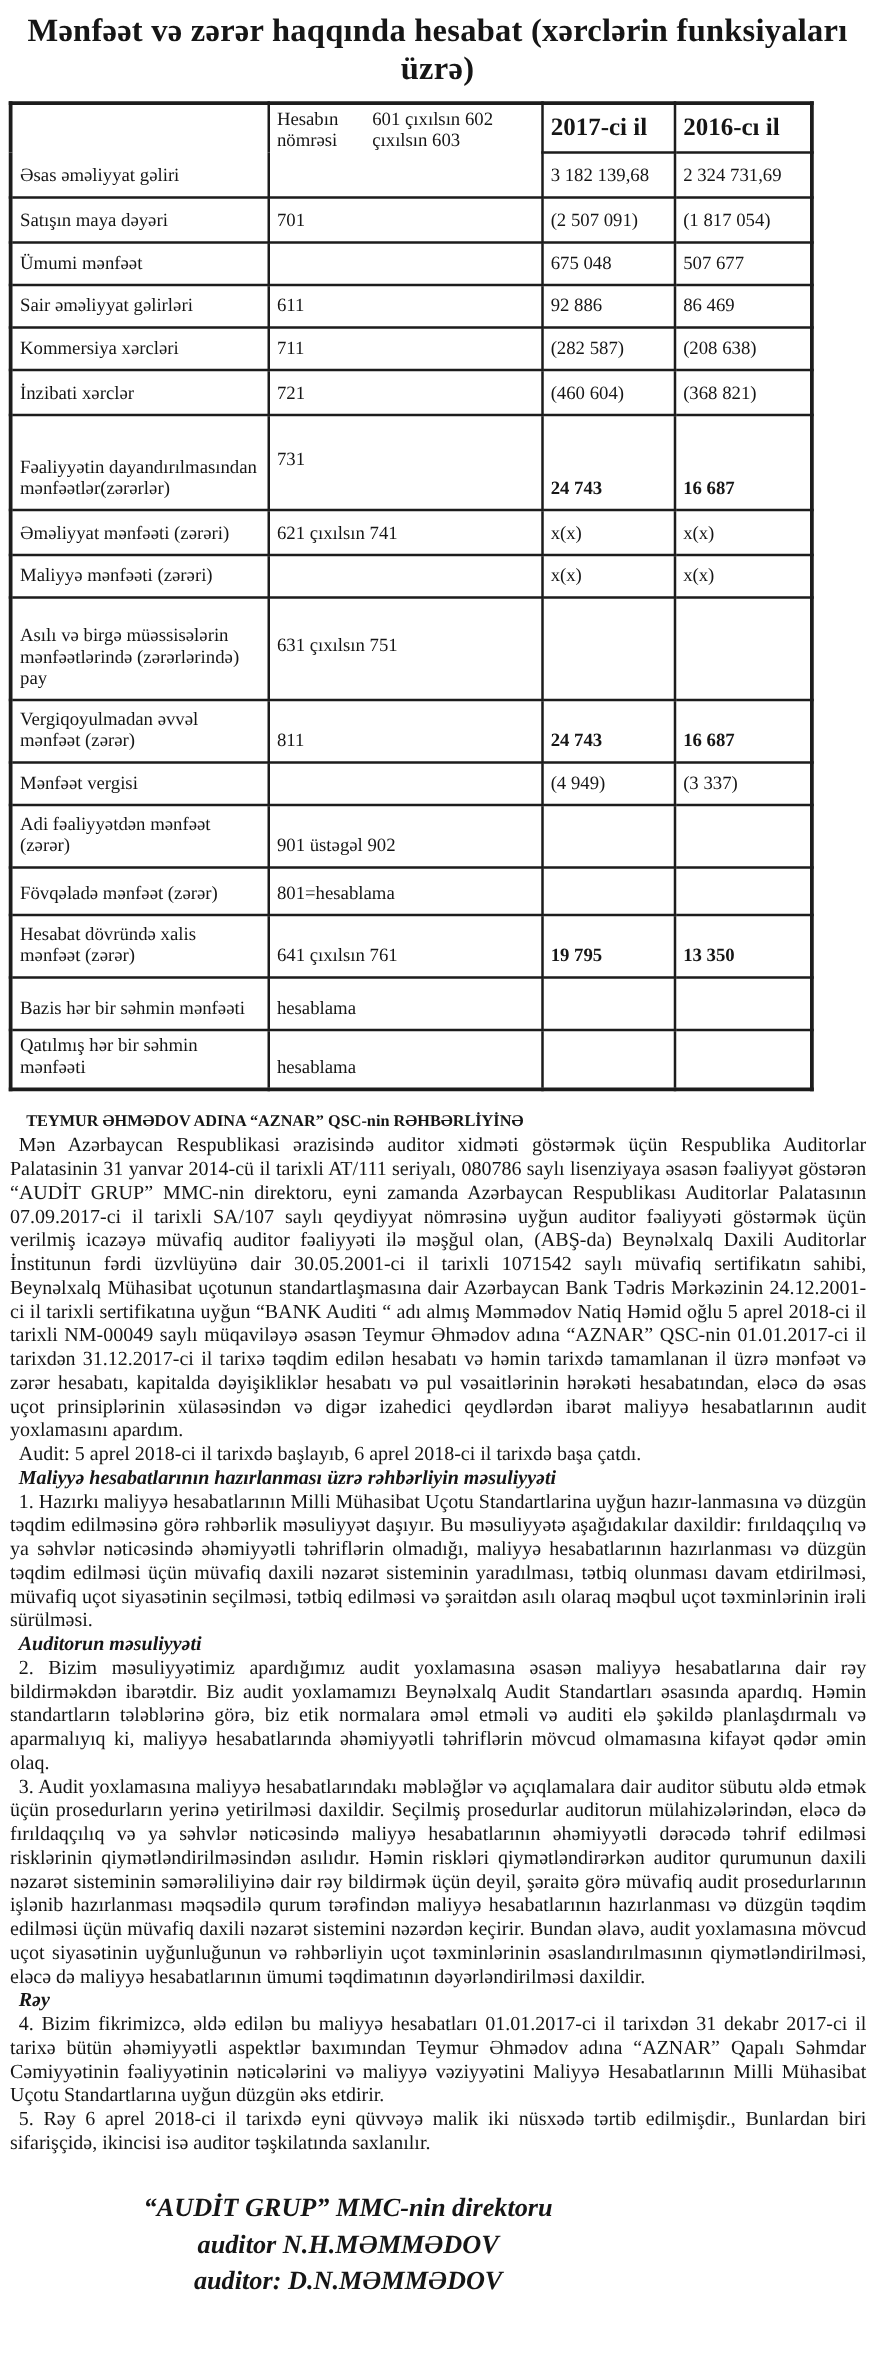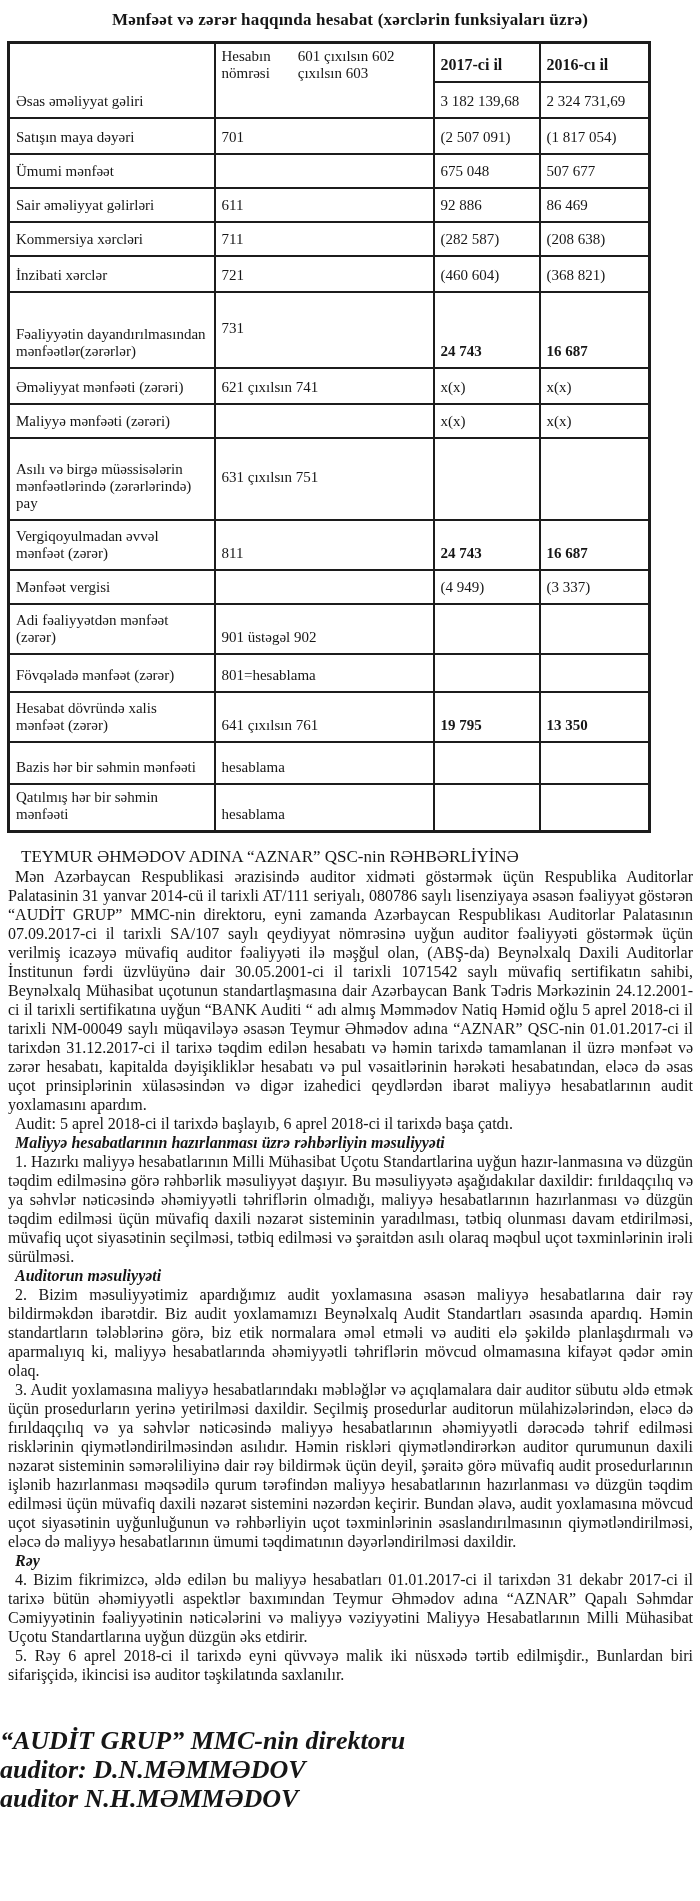--- a/index.html
+++ b/index.html
@@ -4,66 +4,66 @@
 <style>
   html,body{margin:0;padding:0;}
   body{
     width:700px;height:1901px;overflow:hidden;
     background:#ffffff;color:#161616;
     font-family:"Liberation Serif","DejaVu Serif",serif;
     position:relative;
   }
   .page-title{
     padding-top:10px;width:700px;text-align:center;
-    font-size:17px;font-weight:bold;letter-spacing:.2px;
+    font-size:26px;font-weight:bold;letter-spacing:.2px;
   }
   
   table.pl{
     border-collapse:collapse;table-layout:fixed;
     margin:11px 0 0 7px;width:641px;
     font-size:15px;color:#161616;
   }
   table.pl td{
     border:2px solid #1c1c1c;
     padding:4px 6px 7px 6px;
     vertical-align:bottom;
     overflow:hidden;
   }
   table.pl{border:3px solid #1c1c1c;}
   col.c1{width:206px}col.c2{width:219px}col.c3{width:106px}col.c4{width:110px}
   tr.hr1{height:38px}
   tr.hr2{height:34px}
   .h34{height:34px}.h36{height:36px}.h38{height:38px}.h42{height:42px}
   .h50{height:50px}.h66{height:82px}.h76{height:76px}
-  td.year{font-weight:bold;vertical-align:middle;font-size:16px;}
+  td.year{font-weight:bold;vertical-align:middle;font-size:20px;}
   td.val{}
   tr.boldrow td.val{font-weight:bold;}
   .stack{display:flex;flex-direction:row;justify-content:space-between;min-height:62px;}
   .h66 td.acct,.h76 td.acct{vertical-align:middle;}
   
   .report{
     padding:0 7px 0 8px;margin-top:14px;
     font-size:16px;line-height:19px;
   }
   .rep-title{
     text-align:center;font-weight:bold;font-size:17px;margin:0;line-height:20px;
   }
   .rep-addressee{
-    font-weight:normal;font-size:17px;margin:0;line-height:20px;padding-left:6px;
+    font-weight:bold;font-size:13px;margin:0;line-height:20px;padding-left:6px;
   }
   .report p{margin:0;text-align:justify;text-indent:7px;}
   .report p.noj{text-align:left;}
   .sect-h{
     font-weight:bold;font-style:italic;text-align:left;margin:0;
     text-indent:16px;line-height:19px;
   }
   
   .signature{
-    margin-top:42px;padding-right:143px;text-align:left;
-    font-weight:bold;font-style:italic;font-size:26px;line-height:29px;
+    margin-top:28px;padding-right:143px;text-align:center;
+    font-weight:bold;font-style:italic;font-size:21px;line-height:29px;
   }
 </style>
 </head>
 <body>
 
 <div class="page-title">Mənfəət və zərər haqqında hesabat (xərclərin funksiyaları üzrə)</div>
 
 <table class="pl">
   <colgroup>
       <col class="c1">
@@ -196,15 +196,15 @@
   <p class="sect-h">Auditorun məsuliyyəti</p>
   <p>2. Bizim məsuliyyətimiz apardığımız audit yoxlamasına əsasən maliyyə hesabatlarına dair rəy bildirməkdən ibarətdir. Biz audit yoxlamamızı Beynəlxalq Audit Standartları əsasında apardıq. Həmin standartların tələblərinə görə, biz etik normalara  əməl etməli və auditi elə şəkildə planlaşdırmalı və aparmalıyıq ki, maliyyə hesabatlarında əhəmiyyətli təhriflərin mövcud olmamasına kifayət qədər əmin olaq.</p>
   <p>3. Audit yoxlamasına maliyyə hesabatlarındakı məbləğlər və açıqlamalara dair auditor sübutu əldə etmək üçün prosedurların yerinə yetirilməsi daxildir. Seçilmiş prosedurlar auditorun mülahizələrindən, eləcə də fırıldaqçılıq və ya səhvlər nəticəsində maliyyə hesabatlarının əhəmiyyətli dərəcədə təhrif edilməsi risklərinin qiymətləndirilməsindən asılıdır. Həmin riskləri qiymətləndirərkən auditor qurumunun daxili nəzarət sisteminin  səmərəliliyinə dair rəy bildirmək üçün deyil, şəraitə görə müvafiq audit prosedurlarının işlənib hazırlanması məqsədilə qurum tərəfindən maliyyə hesabatlarının hazırlanması və düzgün təqdim edilməsi üçün müvafiq daxili nəzarət sistemini nəzərdən keçirir. Bundan əlavə, audit yoxlamasına mövcud uçot siyasətinin uyğunluğunun və rəhbərliyin uçot təxminlərinin əsaslandırılmasının qiymətləndirilməsi, eləcə də maliyyə hesabatlarının ümumi təqdimatının dəyərləndirilməsi daxildir.</p>
   <p class="sect-h">Rəy</p>
   <p>4. Bizim fikrimizcə, əldə edilən bu maliyyə hesabatları 01.01.2017-ci il tarixdən 31 dekabr 2017-ci il tarixə bütün əhəmiyyətli aspektlər baxımından Teymur Əhmədov adına “AZNAR” Qapalı  Səhmdar Cəmiyyətinin  fəaliyyətinin  nəticələrini  və  maliyyə  vəziyyətini  Maliyyə Hesabatlarının Milli Mühasibat Uçotu Standartlarına uyğun  düzgün əks etdirir.</p>
   <p>5. Rəy 6 aprel 2018-ci il tarixdə eyni qüvvəyə malik iki nüsxədə tərtib edilmişdir., Bunlardan biri sifarişçidə, ikincisi isə auditor təşkilatında saxlanılır.</p>
 </div>
 
 <div class="signature">
   <div>“AUDİT GRUP” MMC-nin direktoru</div>
+  <div>auditor N.H.MƏMMƏDOV</div>
   <div>auditor: D.N.MƏMMƏDOV</div>
-  <div>auditor N.H.MƏMMƏDOV</div>
 </div>
 
 </body></html>

